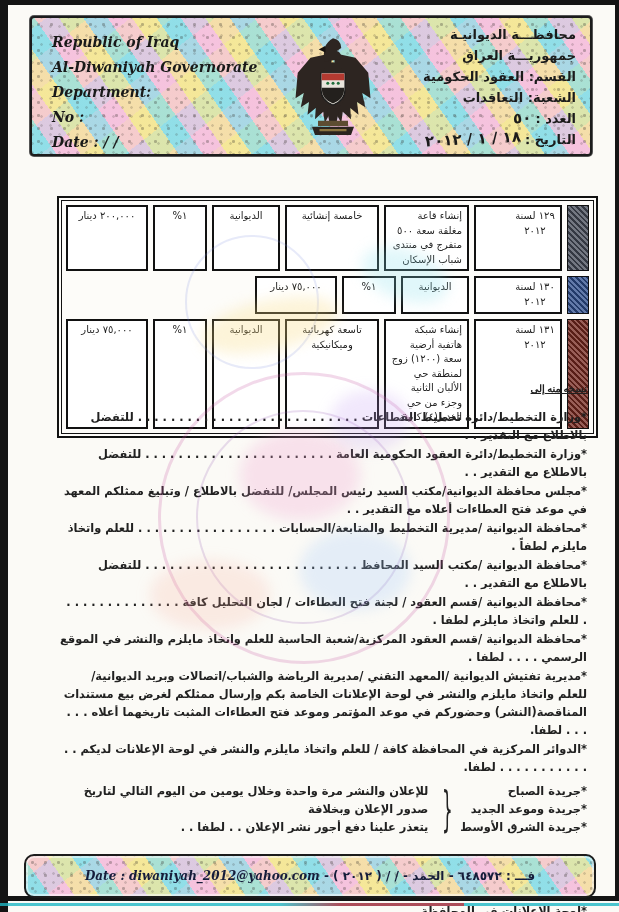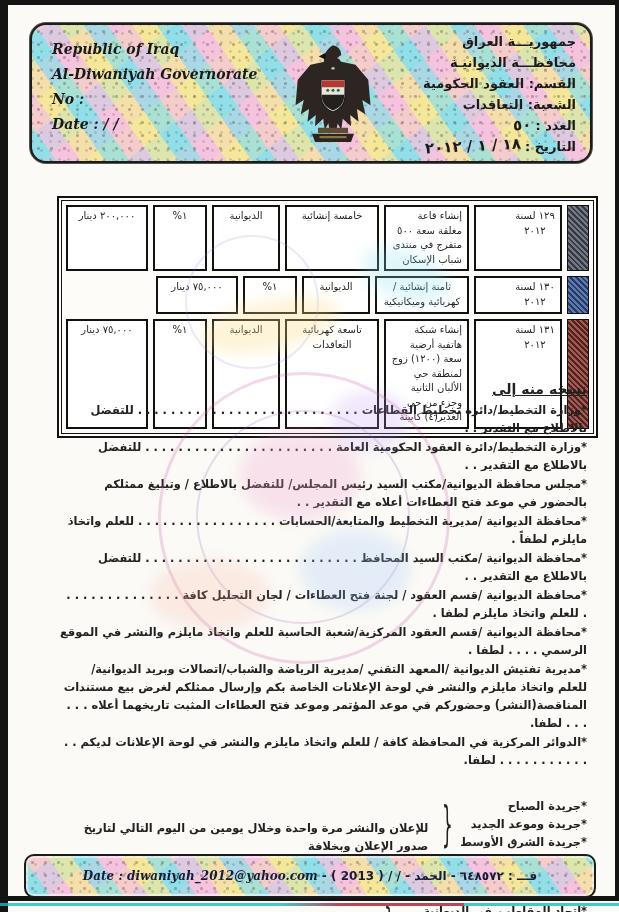--- a/index.html
+++ b/index.html
@@ -17,22 +17,22 @@
   .guilloche{
     background-color:#eef6f2;
     background-image:
       radial-gradient(rgba(50,45,40,.30) 1.2px, transparent 1.9px),
       radial-gradient(rgba(50,45,40,.18) 1px, transparent 1.6px),
       repeating-linear-gradient(55deg, rgba(110,214,228,.55) 0 20px, rgba(248,176,214,.55) 20px 40px, rgba(247,226,120,.55) 40px 60px),
       repeating-linear-gradient(-38deg, rgba(248,176,214,.40) 0 26px, rgba(110,214,228,.40) 26px 52px, rgba(247,226,120,.40) 52px 78px);
     background-size:13px 13px, 9px 9px, auto, auto;
     background-position:0 0, 5px 4px, 0 0, 0 0;
   }
-  .header-band{position:absolute;left:30px;top:23px;width:558px;height:136px;
-               border:2px solid #1c1c1c;border-radius:16px;box-shadow:0 0 0 1px #555;}
+  .header-band{position:absolute;left:30px;top:16px;width:558px;height:136px;
+               border:2px solid #1c1c1c;border-radius:4px;box-shadow:0 0 0 1px #555;}
   .footer-band{position:absolute;left:24px;top:854px;width:568px;height:40px;
                border:2px solid #1c1c1c;border-radius:10px;box-shadow:inset 0 0 0 2px rgba(255,255,255,.5);
                display:flex;align-items:center;justify-content:center;}
   .footer-text{direction:rtl;font-size:12px;font-weight:bold;color:#151c3a;white-space:nowrap;}
   .footer-text .en{font-style:italic;font-family:"DejaVu Serif",serif;}
   
   .hdr-en{position:absolute;left:20px;top:12px;width:225px;
           font-family:"DejaVu Serif",serif;font-style:italic;font-size:14px;font-weight:bold;
           color:#191919;line-height:25px;}
   .hdr-ar{position:absolute;right:14px;top:6px;width:190px;direction:rtl;text-align:right;
@@ -51,27 +51,27 @@
   .c-desc{flex:1 1 auto;text-align:right;justify-content:flex-end;padding:2px 5px;}
   .c-cat{flex:0 0 84px;}
   .c-dept{flex:0 0 58px;}
   .c-pct{flex:0 0 44px;align-items:flex-start;}
   .c-amt{flex:0 0 72px;}
   .stampbox{width:100%;height:100%;min-height:36px;
             background-image:repeating-linear-gradient(45deg, rgba(255,255,255,.25) 0 2px, rgba(0,0,0,.25) 2px 4px);}
   
   .copies{position:absolute;right:32px;top:380px;width:528px;direction:rtl;text-align:right;
           font-size:11.4px;font-weight:600;line-height:18px;color:#212121;}
-  .copies-title{font-weight:bold;font-size:14px;text-decoration:underline;margin-bottom:3px;}
+  .copies-title{font-weight:bold;font-size:10px;text-decoration:underline;margin-bottom:10px;font-family:Liberation Serif, serif;}
   .copy-line{margin-bottom:1px;}
   .brace-group{display:flex;direction:rtl;align-items:center;margin-top:6px;gap:4px;}
   .bg-names{flex:0 0 auto;}
   .bg-brace{flex:0 0 18px;font-size:14px;color:#222;display:flex;align-items:center;justify-content:center;}
   .bg-brace span{display:inline-block;transform:scaleY(3.4) scaleX(1.2);font-weight:normal;}
-  .bg-note{flex:1 1 auto;padding-right:6px;margin-top:44px;}
+  .bg-note{flex:1 1 auto;padding-right:6px;}
   .final-line{margin-top:14px;}
   
   .stamp-ring{position:absolute;border-radius:50%;pointer-events:none;}
   .ring1{left:158px;top:372px;width:286px;height:286px;border:3px solid rgba(196,84,160,.22);}
   .ring2{left:196px;top:410px;width:210px;height:210px;border:2px solid rgba(150,90,180,.20);}
   .ring3{left:185px;top:235px;width:130px;height:130px;border:2px solid rgba(120,140,220,.18);}
   .blob{position:absolute;border-radius:50%;filter:blur(7px);pointer-events:none;}
   .b1{left:240px;top:430px;width:120px;height:90px;background:rgba(240,160,210,.28);}
   .b2{left:300px;top:530px;width:110px;height:80px;background:rgba(160,200,250,.25);}
   .b3{left:200px;top:300px;width:140px;height:50px;background:rgba(250,220,130,.30);transform:rotate(-12deg);}
@@ -87,20 +87,21 @@
   <div class="edge edge-left"></div>
   <div class="edge edge-top"></div>
   <div class="edge edge-right"></div>
   <div class="edge edge-bottom"></div>
   <div class="edge-color"></div>
 
   <div class="header-band guilloche">
     <div class="hdr-en">
       <div>Republic of Iraq</div>
       <div>Al-Diwaniyah Governorate</div>
+      <div>Department:</div>
       <div>No :</div>
       <div>Date :       /       /</div>
     </div>
 
     <svg class="emblem" viewBox="0 0 120 150">
 
       <path d="M58 30 L30 36 L13 56 L10 90 L21 83 L17 102 L28 95 L26 112 L37 103 L36 118 L47 108 L49 123 L56 110 L58 124 Z" fill="#2d2521"></path>
 
       <path d="M62 30 L90 36 L107 56 L110 90 L99 83 L103 102 L92 95 L94 112 L83 103 L84 118 L73 108 L71 123 L64 110 L62 124 Z" fill="#2d2521"></path>
 
@@ -117,22 +118,22 @@
       <path d="M45 76 h30 v2 q0 13 -15 19 q-15 -6 -15 -19 z" fill="#23201d"></path>
 
       <path d="M52 104 h16 l-3 17 h-10 z" fill="#2d2521"></path>
 
       <rect x="40" y="120" width="40" height="7" fill="#5d4c31"></rect>
       <path d="M32 128 h56 l-4 11 h-48 z" fill="#2b241f"></path>
       <rect x="42" y="131" width="36" height="3" fill="#8a7440"></rect>
     </svg>
 
     <div class="hdr-ar">
+      <div>محافظـــة الديوانيـة</div>
       <div>جمهوريـــة العراق</div>
-      <div>محافظـــة الديوانيـة</div>
       <div>القسم: العقود الحكومية</div>
       <div>الشعبة: التعاقدات</div>
       <div>
         <span>العدد :</span>
         <span class="hand">٥٠</span>
       </div>
       <div>
         <span>التاريخ :</span>
         <span class="hand">١٨ / ١ / ٢٠١٢</span>
       </div>
@@ -152,46 +153,45 @@
         <div class="tcell c-dept">الديوانية</div>
         <div class="tcell c-pct" dir="ltr">%١</div>
         <div class="tcell c-amt">٢٠٠,٠٠٠ دينار</div>
       </div>
 
       <div class="trow">
         <div class="tcell c-stamp">
           <div class="stampbox" style="background-color: rgb(46, 78, 140);"></div>
         </div>
         <div class="tcell c-ref">١٣٠ لسنة ٢٠١٢</div>
-        <div class="tcell c-cat">ثامنة إنشائية /كهربائية وميكانيكية</div>
         <div class="tcell c-dept">الديوانية</div>
         <div class="tcell c-pct" dir="ltr">%١</div>
         <div class="tcell c-amt">٧٥,٠٠٠ دينار</div>
       </div>
 
       <div class="trow">
         <div class="tcell c-stamp">
           <div class="stampbox" style="background-color: rgb(118, 40, 31);"></div>
         </div>
         <div class="tcell c-ref">١٣١ لسنة ٢٠١٢</div>
         <div class="tcell c-desc">إنشاء شبكة هاتفية أرضية سعة (١٢٠٠) زوج لمنطقة حي الألبان الثانية وجزء من حي الغدير(٤) كابينة</div>
-        <div class="tcell c-cat">تاسعة كهربائية التعاقدات</div>
+        <div class="tcell c-cat">تاسعة كهربائية وميكانيكية</div>
         <div class="tcell c-dept">الديوانية</div>
         <div class="tcell c-pct" dir="ltr">%١</div>
         <div class="tcell c-amt">٧٥,٠٠٠ دينار</div>
       </div>
 
     </div>
   </div>
 
   <div class="copies">
     <div class="copies-title">نسخه منه إلى</div>
     <div class="copy-line">*وزارة التخطيط/دائرة تخطيط القطاعات . . . . . . . . . . . . . . . . . . . . . . . . . . . للتفضل بالاطلاع مع التقدير . .</div>
     <div class="copy-line">*وزارة التخطيط/دائرة العقود الحكومية العامة . . . . . . . . . . . . . . . . . . . . . . . للتفضل بالاطلاع مع التقدير . .</div>
-    <div class="copy-line">*مجلس محافظة الديوانية/مكتب السيد رئيس المجلس/ للتفضل بالاطلاع / وتبليغ ممثلكم بالحضور في موعد فتح العطاءات أعلاه مع التقدير . .</div>
+    <div class="copy-line">*مجلس محافظة الديوانية/مكتب السيد رئيس المجلس/ للتفضل بالاطلاع / وتبليغ ممثلكم المعهد في موعد فتح العطاءات أعلاه مع التقدير . .</div>
     <div class="copy-line">*محافظة الديوانية /مديرية التخطيط والمتابعة/الحسابات . . . . . . . . . . . . . . . . . للعلم واتخاذ مايلزم لطفاً .</div>
     <div class="copy-line">*محافظة الديوانية /مكتب السيد المحافظ . . . . . . . . . . . . . . . . . . . . . . . . . . للتفضل بالاطلاع مع التقدير . .</div>
     <div class="copy-line">*محافظة الديوانية /قسم العقود / لجنة فتح العطاءات / لجان التحليل كافة . . . . . . . . . . . . . . . للعلم واتخاذ مايلزم لطفا .</div>
     <div class="copy-line">*محافظة الديوانية /قسم العقود المركزية/شعبة الحاسبة للعلم واتخاذ مايلزم والنشر في الموقع الرسمي . . . . لطفا .</div>
     <div class="copy-line">*مديرية تفتيش الديوانية /المعهد التقني /مديرية الرياضة والشباب/اتصالات وبريد الديوانية/ للعلم واتخاذ مايلزم والنشر في لوحة الإعلانات الخاصة بكم وإرسال ممثلكم لغرض بيع  مستندات المناقصة(النشر) وحضوركم في موعد المؤتمر وموعد فتح العطاءات المثبت تاريخهما أعلاه . . . . . . لطفا.</div>
     <div class="copy-line">*الدوائر المركزية في المحافظة كافة / للعلم واتخاذ مايلزم والنشر في لوحة الإعلانات لديكم . . . . . . . . . . . . . لطفا.</div>
 
     <div class="brace-group">
       <div class="bg-names">
         <div>*جريدة الصباح</div>
@@ -228,19 +228,19 @@
   <div class="blob b2"></div>
   <div class="blob b3"></div>
   <div class="blob b4"></div>
   <div class="blob b5"></div>
   <div class="blob b6"></div>
 
   <div class="footer-band guilloche">
     <div class="footer-text">
       <span>فـــ : ٦٤٨٥٧٢ - الحمد</span>
       <span> - </span>
-      <span>/      / ( 2013 )</span>
+      <span>/      / ( ٢٠١٢ )</span>
       <span> - </span>
       <span class="en" dir="ltr"><span>Date : </span><span>diwaniyah_2012@yahoo.com</span></span>
     </div>
   </div>
 
 </div>
 
 </body></html>

